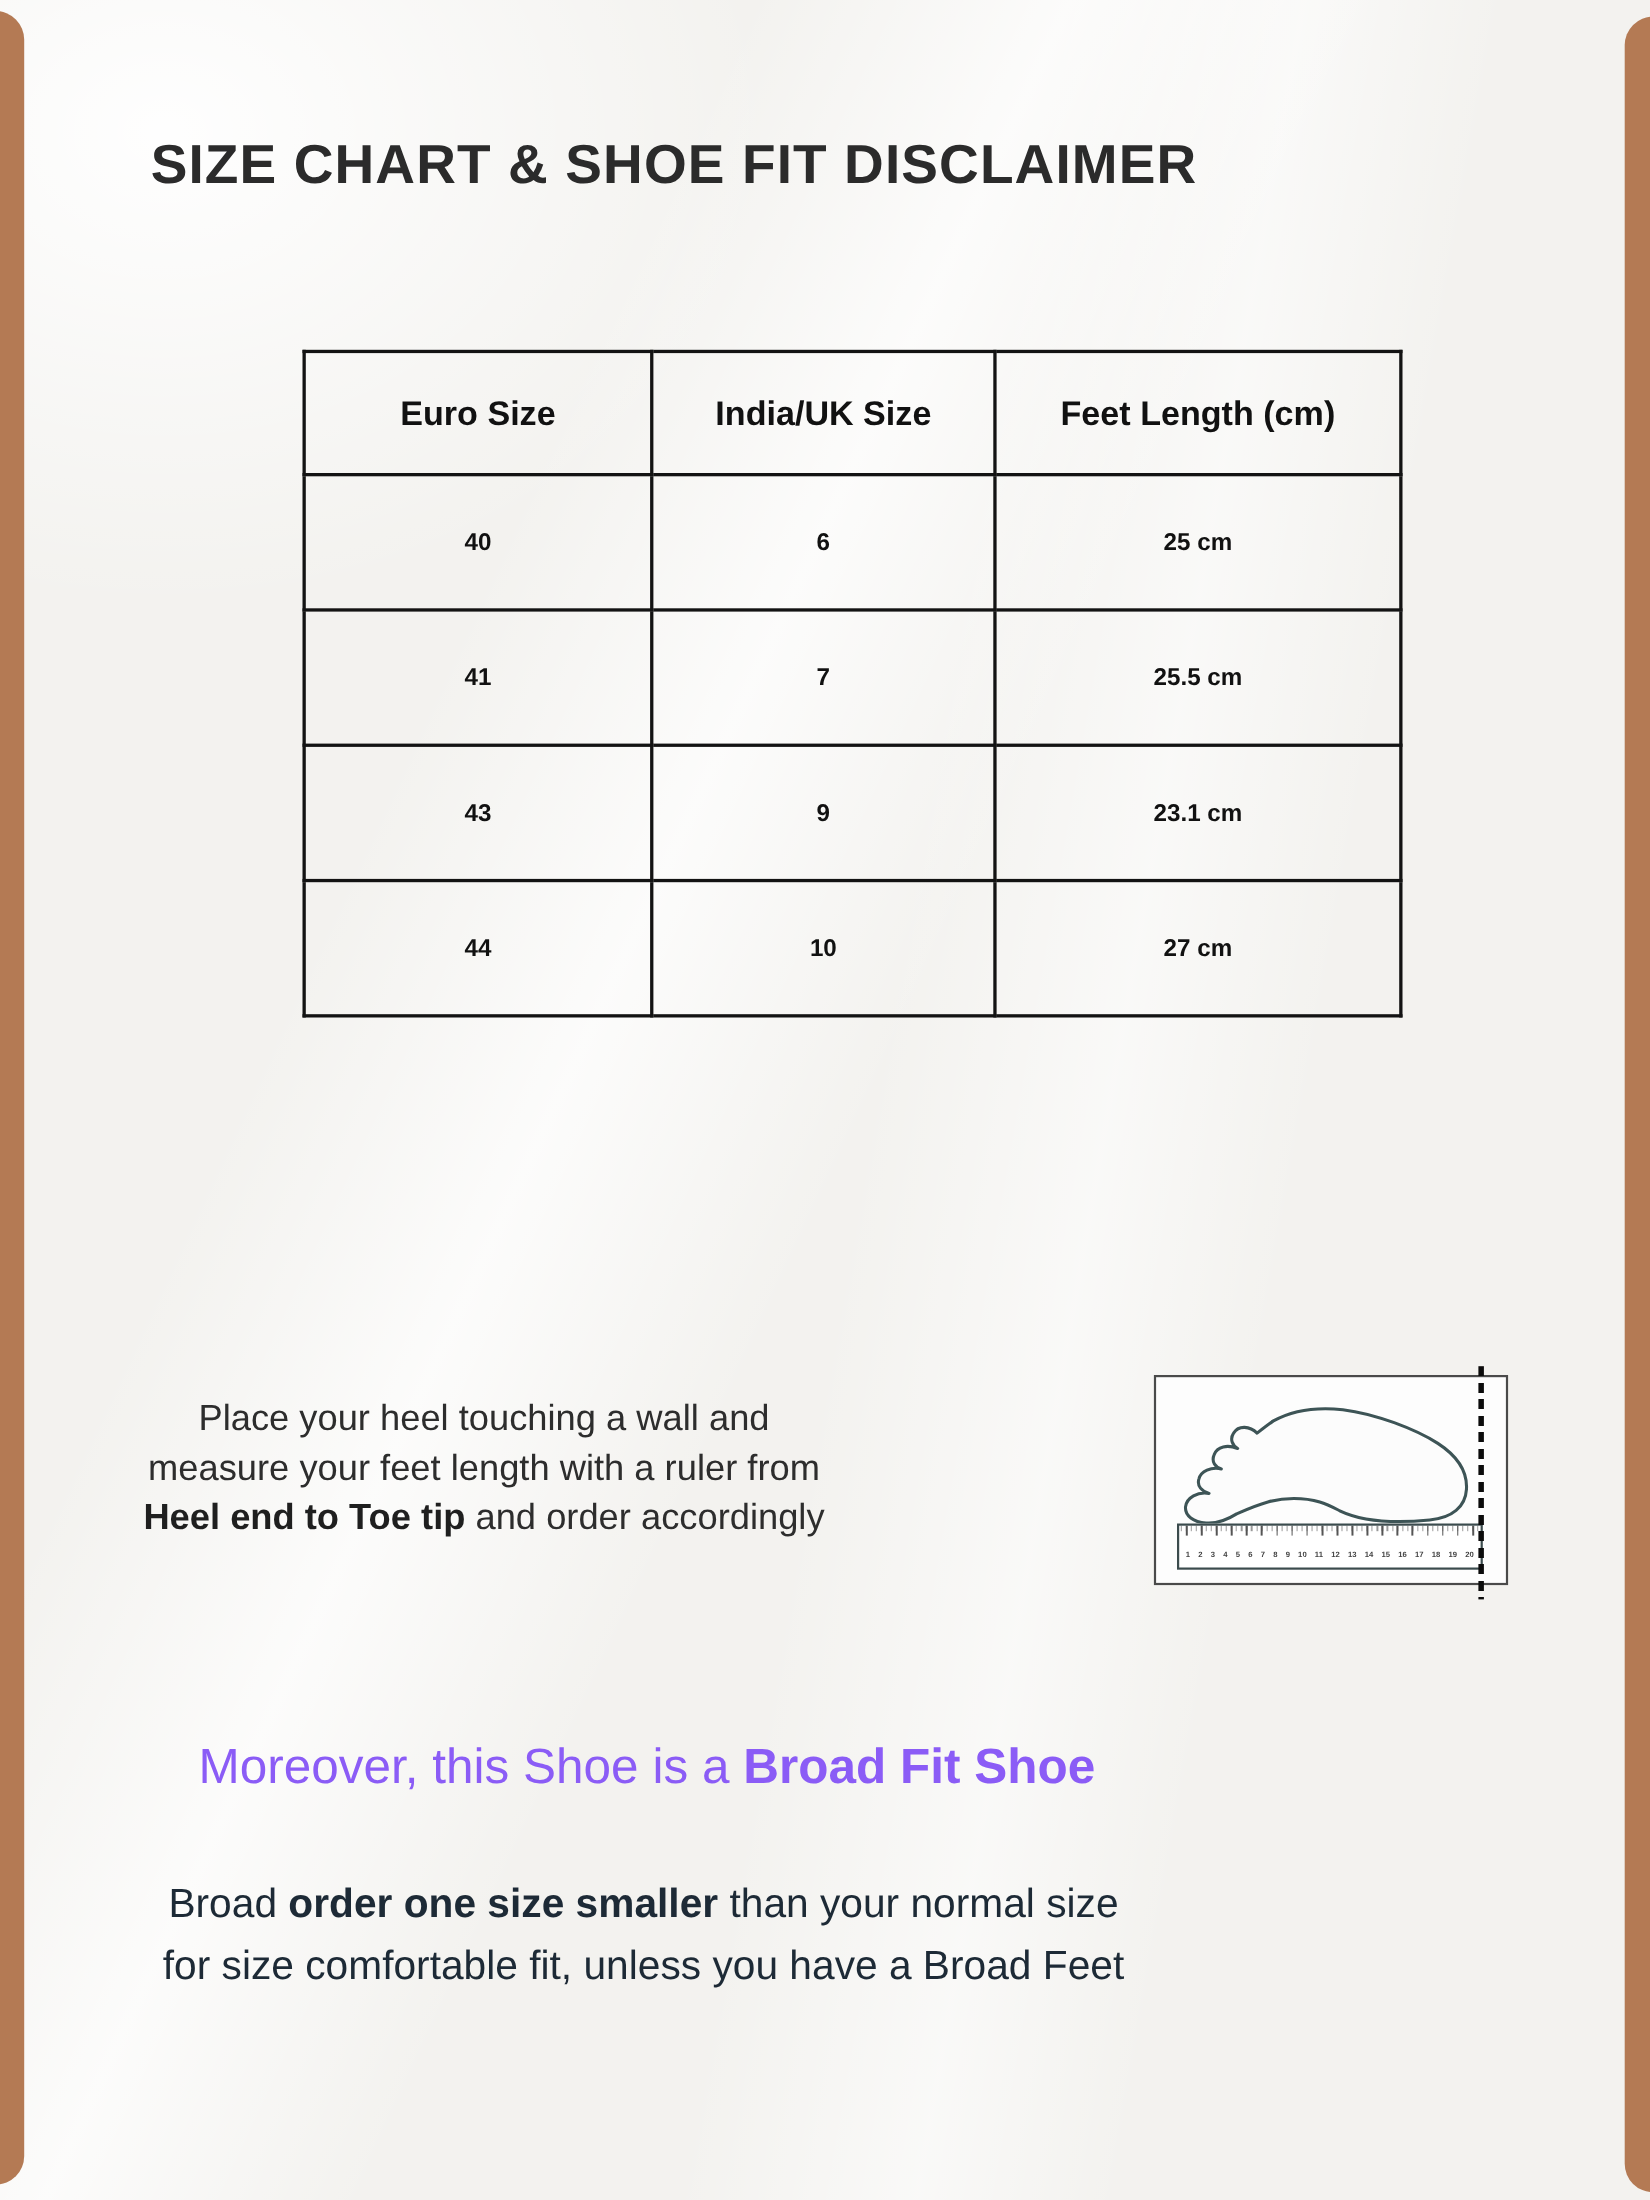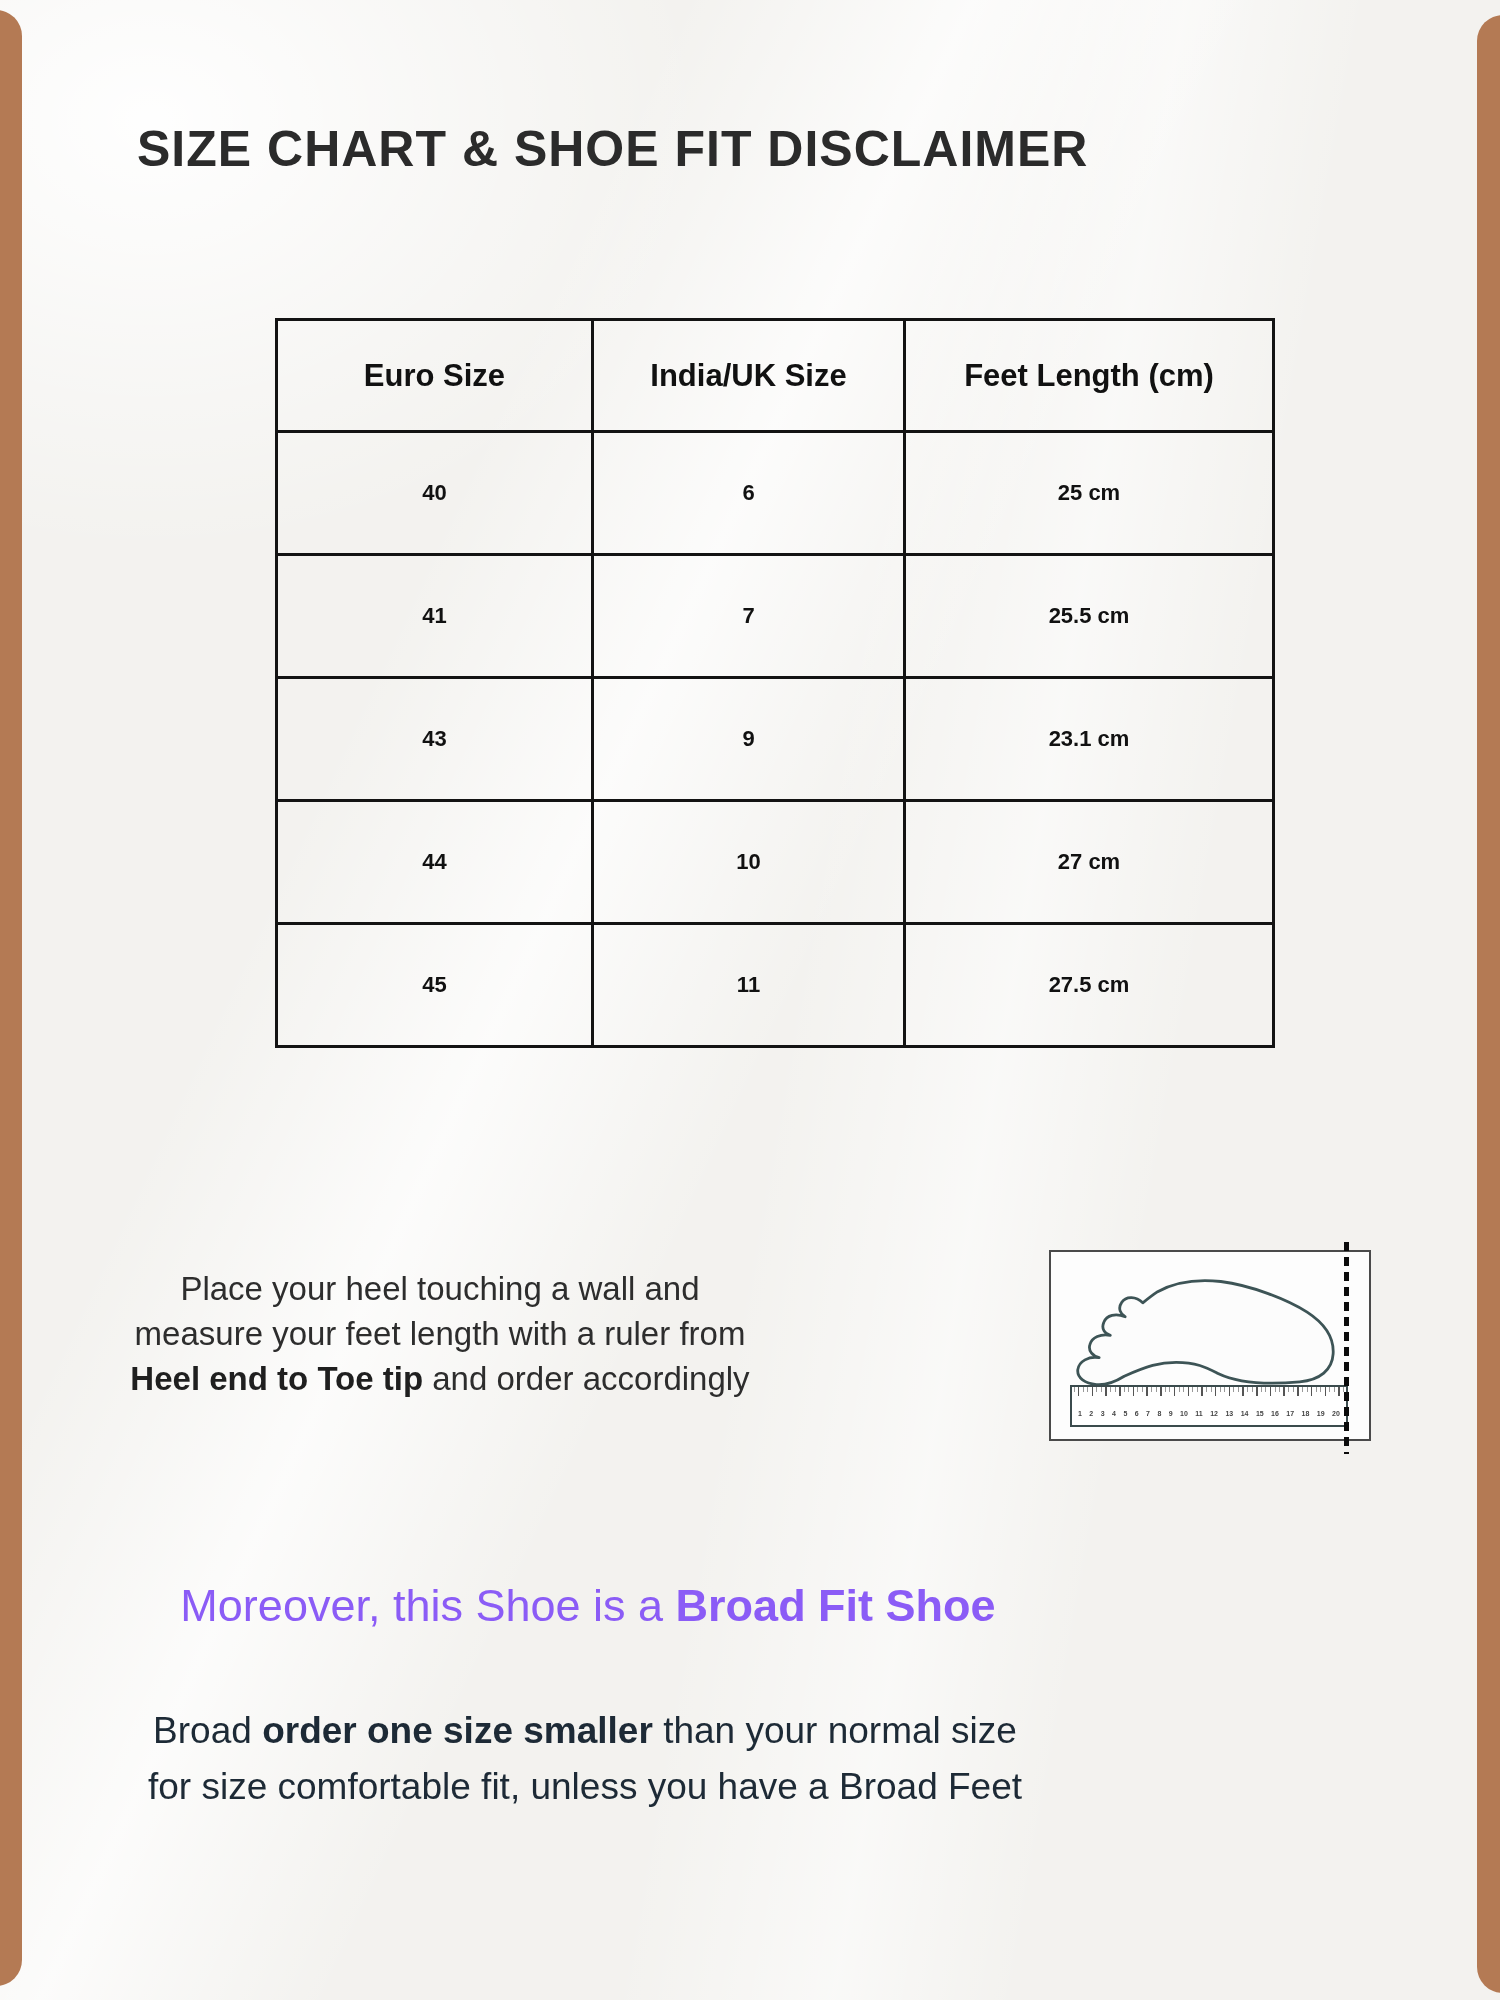--- a/index.html
+++ b/index.html
@@ -113,25 +113,20 @@
     <tr class="data-row">
       <td>43</td>
       <td>9</td>
       <td>23.1 cm</td>
     </tr>
     <tr class="data-row">
       <td>44</td>
       <td>10</td>
       <td>27 cm</td>
     </tr>
-    <tr class="data-row">
-      <td>45</td>
-      <td>11</td>
-      <td>27.5 cm</td>
-    </tr>
   </tbody>
 </table>
 
 <div class="measure-text">
   <span>Place your heel touching a wall and</span><br>
   <span>measure your feet length with a ruler from</span><br>
   <b>Heel end to Toe tip</b><span> and order accordingly</span>
 </div>
 
 <div class="foot-box">

